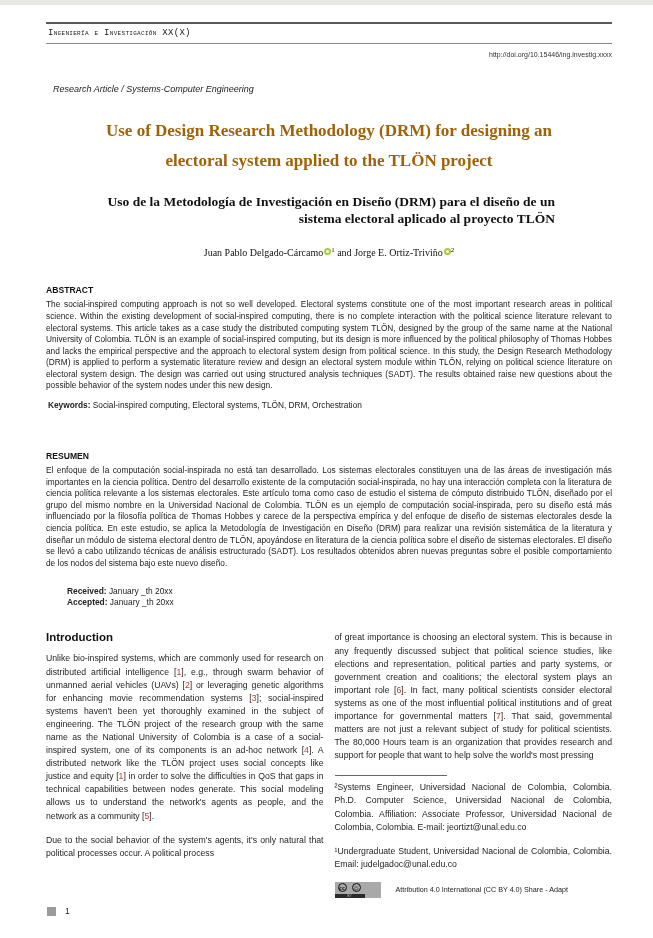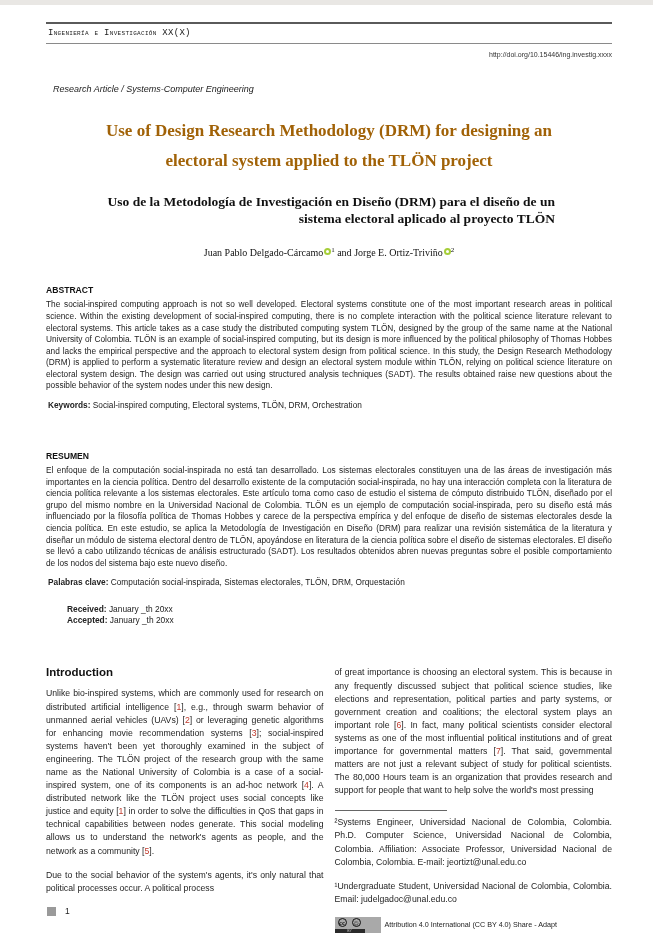--- a/index.html
+++ b/index.html
@@ -67,37 +67,37 @@
     text-align:justify;color:#222;
   }
   .kw-line{margin:8px 0 0;font-size:8.3px;color:#222;padding-left:2px;}
   .kw-line b{font-weight:bold;}
   .resumen-gap{margin-top:41px;}
 
   .dates{margin-top:17px;font-size:8.4px;line-height:10.5px;color:#222;}
   .dates b{font-weight:bold;padding-left:21px;}
 
   
-  .columns{display:flex;gap:11px;margin-top:41px;}
+  .columns{display:flex;gap:11px;margin-top:24px;}
   .col{width:278px;}
   .intro-head{
     font-size:11.5px;font-weight:bold;color:#111;margin:0 0 9px;
     font-family:"Liberation Sans",sans-serif;
   }
   .col p{
     margin:0 0 11px;font-size:8.7px;line-height:13.1px;
     text-align:justify;color:#1e1e1e;
   }
   .cite{color:#c0392b;}
 
   
   .fn-block{margin-top:13px;}
   .fn-rule{width:112px;height:1px;background:#666;margin-bottom:5px;}
   .fn{margin:0;font-size:7.2px;line-height:9.4px;text-align:justify;color:#222;}
-  .license-row{display:flex;align-items:center;gap:4px;margin-top:7px;}
+  .license-row{display:flex;align-items:center;gap:15px;margin-top:7px;}
   .cc-badge{
     width:46px;height:16px;background:#a9a9a9;position:relative;
     display:flex;align-items:flex-start;justify-content:flex-start;
     padding:1px 0 0 3px;box-sizing:border-box;flex:0 0 auto;
   }
   .cc-circle{
     width:9px;height:9px;border-radius:50%;border:1.4px solid #111;
     color:#111;font-size:5px;font-weight:bold;line-height:9px;text-align:center;
     margin-right:5px;background:transparent;box-sizing:border-box;
     font-family:"DejaVu Sans",sans-serif;
@@ -133,21 +133,20 @@
   <div class="authors">
     <span>Juan Pablo Delgado-Cárcamo</span><span class="orcid"></span><sup>1</sup><span> and </span><span>Jorge E. Ortiz-Triviño</span><span class="orcid"></span><sup>2</sup>
   </div>
 
   <h3 class="sec-head">ABSTRACT</h3>
   <p class="sec-body">The social-inspired computing approach is not so well developed. Electoral systems constitute one of the most important research areas in political science. Within the existing development of social-inspired computing, there is no complete interaction with the political science literature relevant to electoral systems. This article takes as a case study the distributed computing system TLÖN, designed by the group of the same name at the National University of Colombia. TLÖN is an example of social-inspired computing, but its design is more influenced by the political philosophy of Thomas Hobbes and lacks the empirical perspective and the approach to electoral system design from political science. In this study, the Design Research Methodology (DRM) is applied to perform a systematic literature review and design an electoral system module within TLÖN, relying on political science literature on electoral system design. The design was carried out using structured analysis techniques (SADT). The results obtained raise new questions about the possible behavior of the system nodes under this new design.</p>
   <p class="kw-line"><b>Keywords:</b> <span>Social-inspired computing, Electoral systems, TLÖN, DRM, Orchestration</span></p>
 
   <h3 class="sec-head resumen-gap">RESUMEN</h3>
   <p class="sec-body">El enfoque de la computación social-inspirada no está tan desarrollado. Los sistemas electorales constituyen una de las áreas de investigación más importantes en la ciencia política. Dentro del desarrollo existente de la computación social-inspirada, no hay una interacción completa con la literatura de ciencia política relevante a los sistemas electorales. Este artículo toma como caso de estudio el sistema de cómputo distribuido TLÖN, diseñado por el grupo del mismo nombre en la Universidad Nacional de Colombia. TLÖN es un ejemplo de computación social-inspirada, pero su diseño está más influenciado por la filosofía política de Thomas Hobbes y carece de la perspectiva empírica y del enfoque de diseño de sistemas electorales desde la ciencia política. En este estudio, se aplica la Metodología de Investigación en Diseño (DRM) para realizar una revisión sistemática de la literatura y diseñar un módulo de sistema electoral dentro de TLÖN, apoyándose en literatura de la ciencia política sobre el diseño de sistemas electorales. El diseño se llevó a cabo utilizando técnicas de análisis estructurado (SADT). Los resultados obtenidos abren nuevas preguntas sobre el posible comportamiento de los nodos del sistema bajo este nuevo diseño.</p>
-  <p class="kw-line"><b>Palabras clave:</b> <span>Computación social-inspirada, Sistemas electorales, TLÖN, DRM, Orquestación</span></p>
 
   <div class="dates">
     <div><b>Received:</b> <span>January _th 20xx</span></div>
     <div><b>Accepted:</b> <span>January _th 20xx</span></div>
   </div>
 
   <div class="columns">
     <div class="col">
       <h2 class="intro-head">Introduction</h2>
       <p class="has-cites">Unlike bio-inspired systems, which are commonly used for research on distributed artificial intelligence [<span class="cite">1</span>], e.g., through swarm behavior of unmanned aerial vehicles (UAVs) [<span class="cite">2</span>] or leveraging genetic algorithms for enhancing movie recommendation systems [<span class="cite">3</span>]; social-inspired systems haven't been yet thoroughly examined in the subject of engineering. The TLÖN project of the research group with the same name as the National University of Colombia is a case of a social-inspired system, one of its components is an ad-hoc network [<span class="cite">4</span>]. A distributed network like the TLÖN project uses social concepts like justice and equity [<span class="cite">1</span>] in order to solve the difficulties in QoS that gaps in technical capabilities between nodes generate. This social modeling allows us to understand the network's agents as people, and the network as a community [<span class="cite">5</span>].</p>

